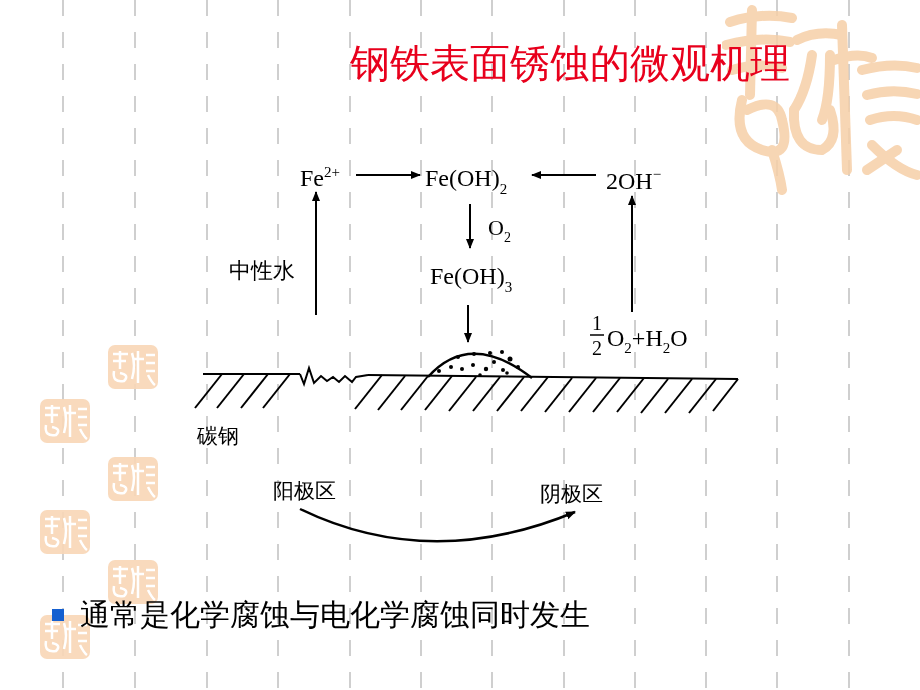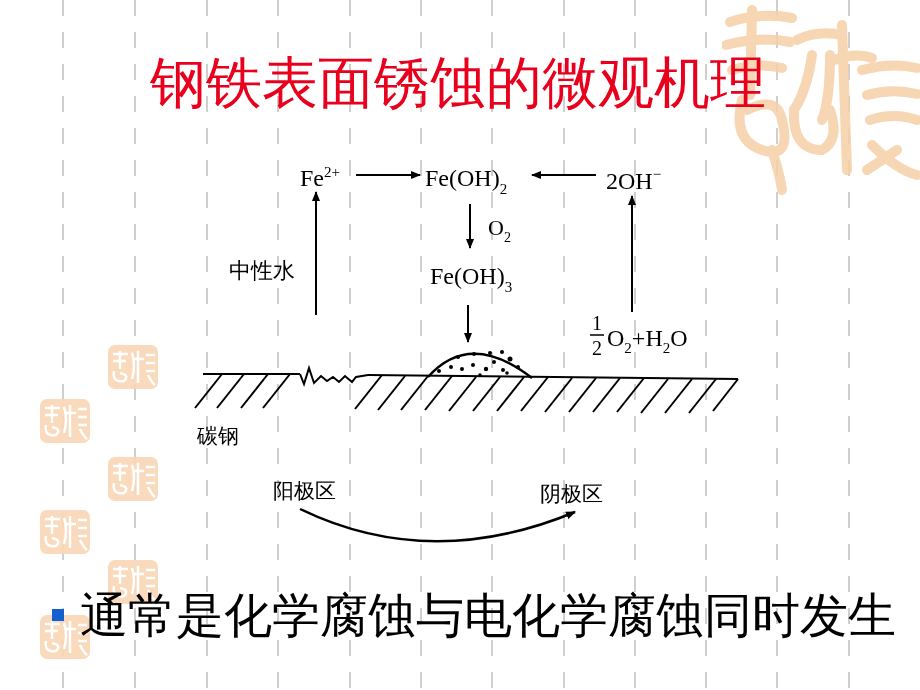--- a/index.html
+++ b/index.html
@@ -1,26 +1,26 @@
 <!DOCTYPE html>
 <html><head>
 <meta charset="utf-8">
 <style>
   html, body { margin:0; padding:0; }
   body { width:920px; height:690px; position:relative; overflow:hidden; background:#ffffff;
          font-family: "DejaVu Serif", "Liberation Serif", serif; }
   .bg-lines { position:absolute; left:0; top:0; width:920px; height:690px; }
-  .title { position:absolute; left:150px; top:48px; width:640px; height:70px; font-size:56px; line-height:70px;
-           letter-spacing:0px; white-space:nowrap; font-family:"DejaVu Serif","Liberation Serif",serif; }
+  .title { position:absolute; left:150px; top:28px; width:640px; height:70px; font-size:40px; line-height:70px;
+           letter-spacing:0px; white-space:nowrap; font-family:"DejaVu Serif","Liberation Serif",serif;text-align:right; }
   .seal-big { position:absolute; left:722px; top:0px; width:198px; height:195px; }
   .seal { position:absolute; width:50px; height:44px; }
   .diagram { position:absolute; left:0; top:0; width:920px; height:690px; }
   .bullet-row { position:absolute; left:52px; top:590px; height:50px; display:flex; align-items:center; }
   .bullet { width:12px; height:12px; margin-right:16px; }
-  .bullet-text { font-size:48px; line-height:50px; white-space:nowrap; font-family:"DejaVu Serif","Liberation Serif",serif; }
+  .bullet-text { font-size:30px; line-height:50px; white-space:nowrap; font-family:"DejaVu Serif","Liberation Serif",serif; }
 </style>
 </head>
 <body>
 
 <svg class="bg-lines" width="920" height="690">
   <g stroke="#cfcfcf" stroke-width="2" stroke-dasharray="16 16">
     <line x1="63" y1="0" x2="63" y2="690"></line>
     <line x1="135" y1="0" x2="135" y2="690"></line>
     <line x1="207" y1="0" x2="207" y2="690"></line>
     <line x1="278" y1="0" x2="278" y2="690"></line>

